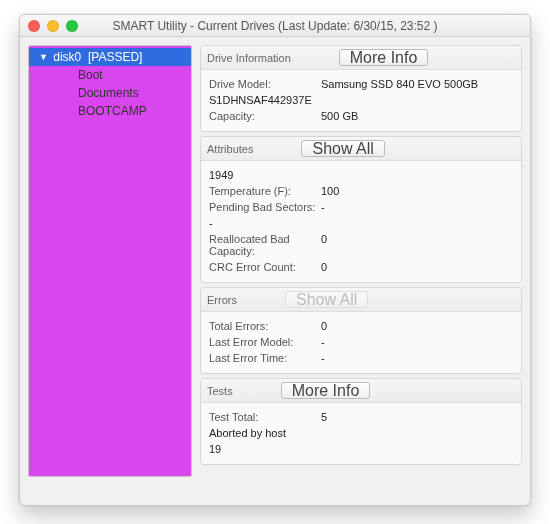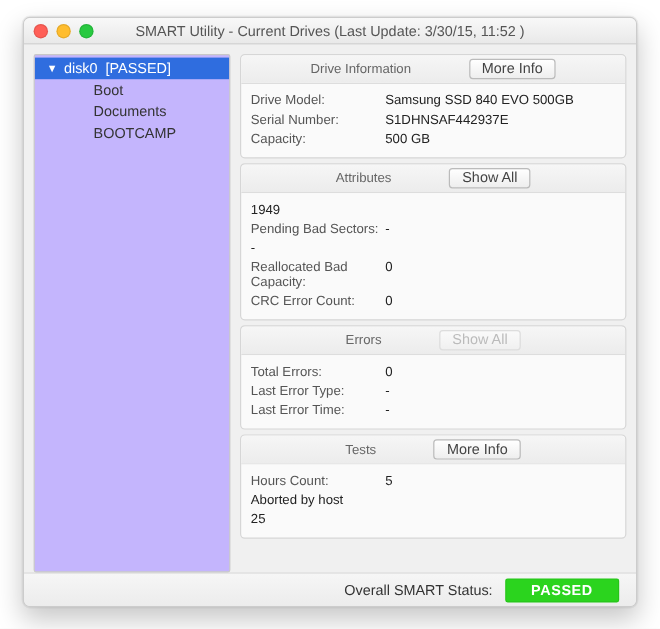--- a/index.html
+++ b/index.html
@@ -6,50 +6,50 @@
   body { font-family: "Helvetica Neue", Helvetica, Arial, sans-serif; background: #fff; width: 550px; height: 524px; overflow: hidden; }
   .window { width: 512px; height: 492px; margin: 14px auto 0; background: #f0f0f0; border: 1px solid #ccc; border-radius: 6px; box-shadow: 0 10px 22px rgba(0,0,0,0.22), 0 0 0 1px rgba(0,0,0,0.05); overflow: hidden; }
   .titlebar { height: 22px; background: linear-gradient(#f8f8f8,#e9e9e9); border-bottom: 1px solid #d0d0d0; display: flex; align-items: center; padding: 0 8px; position: relative; }
   .traffic { display: flex; gap: 7px; }
   .dot { width: 12px; height: 12px; border-radius: 50%; box-shadow: inset 0 0 0 1px rgba(0,0,0,0.1); }
   .dot.close { background: #ff5f57; }
   .dot.min { background: #ffbd2e; }
   .dot.max { background: #28c940; }
   .title { position: absolute; left: 0; right: 0; text-align: center; font-size: 12px; color: #555; pointer-events: none; }
   .content { display: flex; height: 440px; padding: 8px 8px 0 8px; gap: 8px; }
-  .sidebar { width: 164px; background: #c4b5fd; border: 1px solid #c8c8c8; border-radius: 2px; font-size: 12px; padding-top: 2px; overflow: hidden; }
+  .sidebar { width: 164px; background: #d946ef; border: 1px solid #c8c8c8; border-radius: 2px; font-size: 12px; padding-top: 2px; overflow: hidden; }
   .row { padding: 2px 6px 2px 10px; color: #333; white-space: nowrap; }
   .row.sel { background: #2f6ddf; color: #fff; }
   .tri { display: inline-block; transform: translateY(-1px); margin-right: 2px; font-size: 9px; }
   .row.child { padding-left: 49px; }
   .main { flex: 1; display: flex; flex-direction: column; gap: 4px; font-size: 11px; color: #333; }
   .section { border: 1px solid #d6d6d6; border-radius: 4px; background: #fafafa; }
-  .sec-head { display: flex; align-items: center; justify-content: center; padding: 3px 6px; background: linear-gradient(#f6f6f6,#ececec); border-bottom: 1px solid #ddd; border-radius: 4px 4px 0 0; gap: 48px; }
+  .sec-head { display: flex; align-items: center; justify-content: flex-start; padding: 3px 6px; background: linear-gradient(#f6f6f6,#ececec); border-bottom: 1px solid #ddd; border-radius: 4px 4px 0 0; gap: 48px; }
   .sec-title { color: #666; font-size: 11px; }
-  .macbtn { font-size: 12px; padding: 1px 10px; background: linear-gradient(#fff,#eee); border: 1px solid #bbb; border-radius: 3px; color: #444; line-height: 13px; min-width: 60px; text-align: center; }
+  .macbtn { font-size: 16px; padding: 1px 10px; background: linear-gradient(#fff,#eee); border: 1px solid #bbb; border-radius: 3px; color: #444; line-height: 13px; min-width: 60px; text-align: center; }
   .macbtn.disabled { color: #bbb; border-color: #ddd; background: linear-gradient(#fafafa,#f0f0f0); }
   .sec-body { padding: 6px 8px 7px 8px; }
   .kv { display: flex; padding: 2px 0; font-size: 11px; }
   .kv .k { width: 112px; color: #555; }
   .kv .v { color: #222; }
   .footer { height: 28px; display: flex; align-items: center; justify-content: flex-end; padding: 0 14px; gap: 10px; border-top: 1px solid #ddd; background: linear-gradient(#f6f6f6,#ececec); }
   .footer .label { font-size: 12px; color: #333; }
   .status-badge { background: #2bd41e; color: #fff; font-weight: bold; font-size: 12px; padding: 3px 22px; border-radius: 2px; letter-spacing: 0.5px; box-shadow: inset 0 0 0 1px rgba(0,0,0,0.08); }
 </style>
 </head>
 <body>
 
 <div class="window">
   <div class="titlebar">
     <div class="traffic">
       <div class="dot close"></div>
       <div class="dot min"></div>
       <div class="dot max"></div>
     </div>
-    <div class="title">SMART Utility - Current Drives (Last Update: 3/30/15, 11:52 )</div>
+    <div class="title">SMART Utility - Current Drives (Last Update: 6/30/15, 23:52 )</div>
   </div>
 
   <div class="content">
     <div class="sidebar">
       <div class="row sel">
         <span class="tri">▼</span>
         <span>disk0</span>&nbsp;&nbsp;<span>[PASSED]</span>
       </div>
       <div class="row child">Boot</div>
       <div class="row child">Documents</div>
@@ -62,38 +62,41 @@
         <div class="sec-head">
           <span class="sec-title">Drive Information</span>
           <span class="macbtn">More Info</span>
         </div>
         <div class="sec-body">
           <div class="kv">
               <span class="k">Drive Model:</span>
               <span class="v">Samsung SSD 840 EVO 500GB</span>
             </div>
           <div class="kv">
-              <span class="k">Serial Number:</span>
               <span class="v">S1DHNSAF442937E</span>
             </div>
           <div class="kv">
               <span class="k">Capacity:</span>
               <span class="v">500 GB</span>
             </div>
         </div>
       </div>
 
       <div class="section">
         <div class="sec-head">
           <span class="sec-title">Attributes</span>
           <span class="macbtn">Show All</span>
         </div>
         <div class="sec-body">
           <div class="kv">
               <span class="v">1949</span>
+            </div>
+          <div class="kv">
+              <span class="k">Temperature (F):</span>
+              <span class="v">100</span>
             </div>
           <div class="kv">
               <span class="k">Pending Bad Sectors:</span>
               <span class="v">-</span>
             </div>
           <div class="kv">
               <span class="v">-</span>
             </div>
           <div class="kv">
               <span class="k">Reallocated Bad Capacity:</span>
@@ -110,49 +113,45 @@
         <div class="sec-head">
           <span class="sec-title">Errors</span>
           <span class="macbtn disabled">Show All</span>
         </div>
         <div class="sec-body">
           <div class="kv">
               <span class="k">Total Errors:</span>
               <span class="v">0</span>
             </div>
           <div class="kv">
-              <span class="k">Last Error Type:</span>
+              <span class="k">Last Error Model:</span>
               <span class="v">-</span>
             </div>
           <div class="kv">
               <span class="k">Last Error Time:</span>
               <span class="v">-</span>
             </div>
         </div>
       </div>
 
       <div class="section">
         <div class="sec-head">
           <span class="sec-title">Tests</span>
           <span class="macbtn">More Info</span>
         </div>
         <div class="sec-body">
           <div class="kv">
-              <span class="k">Hours Count:</span>
+              <span class="k">Test Total:</span>
               <span class="v">5</span>
             </div>
           <div class="kv">
               <span class="v">Aborted by host</span>
             </div>
           <div class="kv">
-              <span class="v">25</span>
+              <span class="v">19</span>
             </div>
         </div>
       </div>
 
     </div>
   </div>
 
-  <div class="footer">
-    <span class="label">Overall SMART Status:</span>
-    <span class="status-badge">PASSED</span>
-  </div>
 </div>
 
 </body></html>

